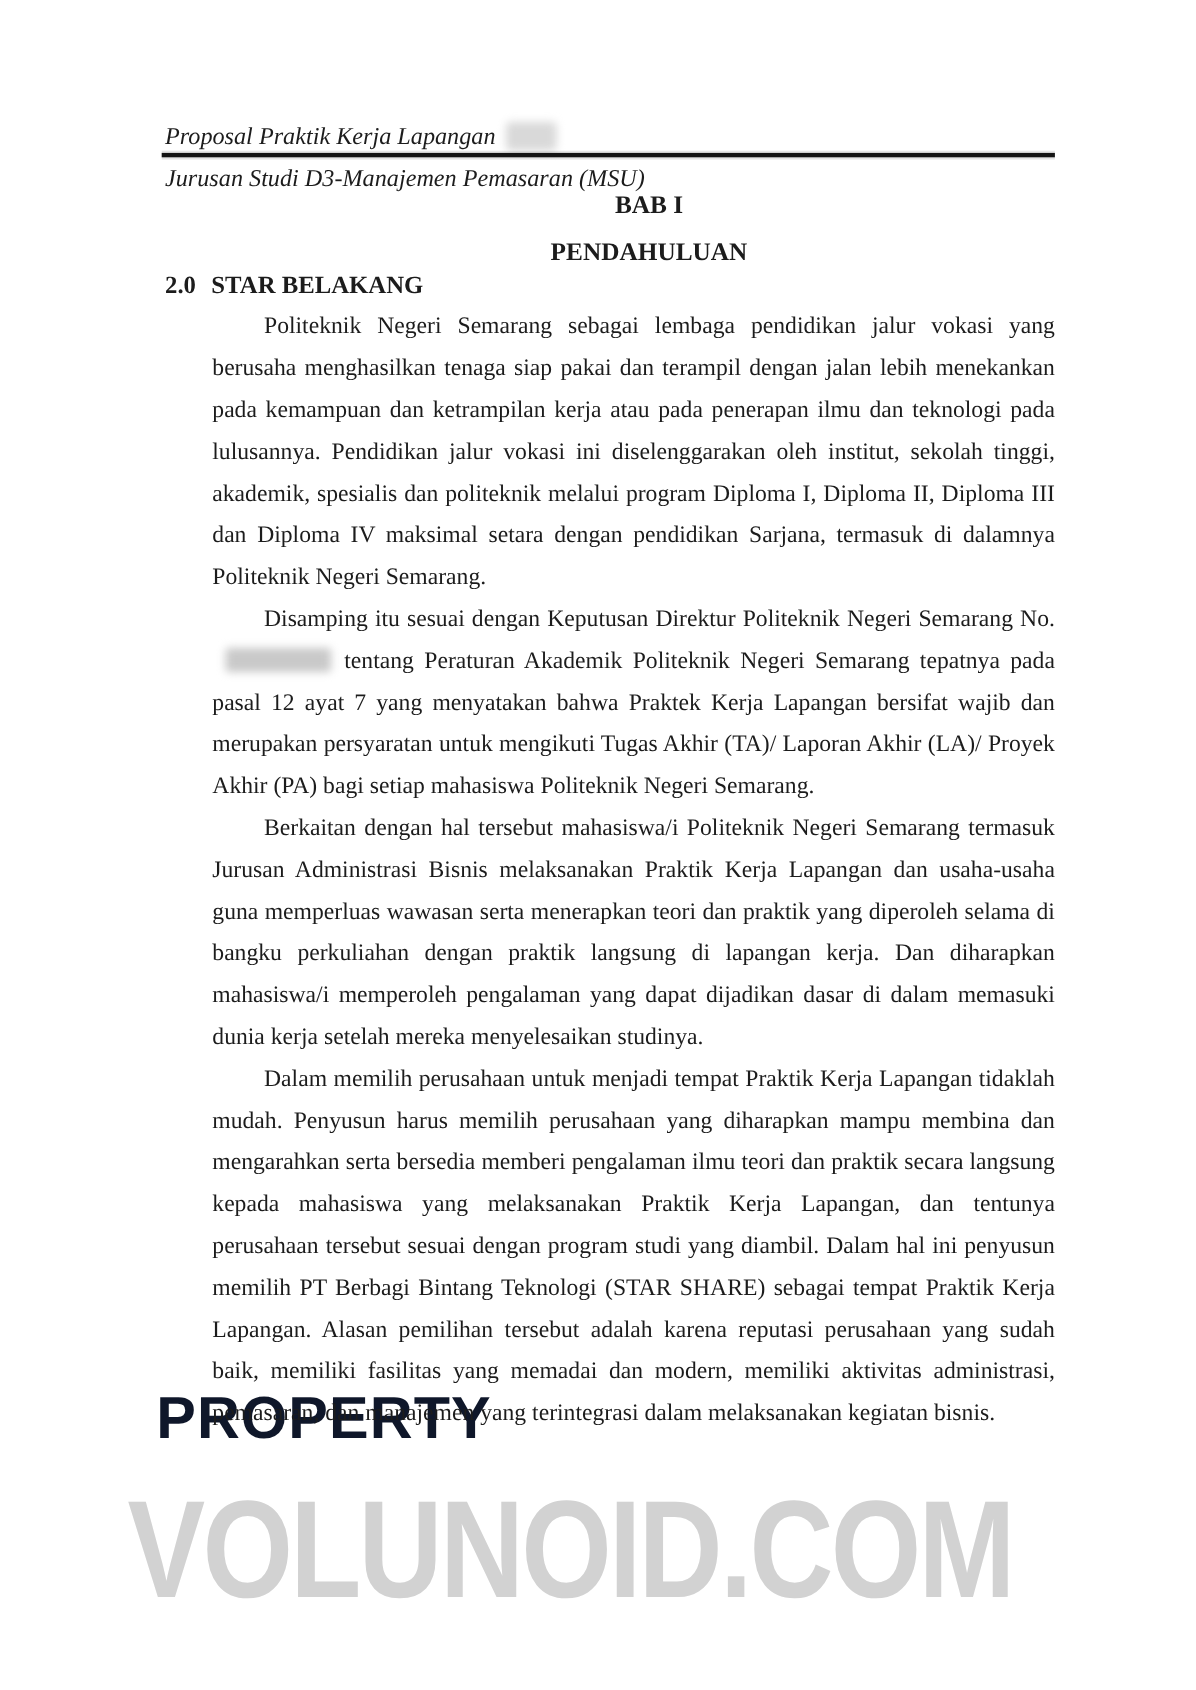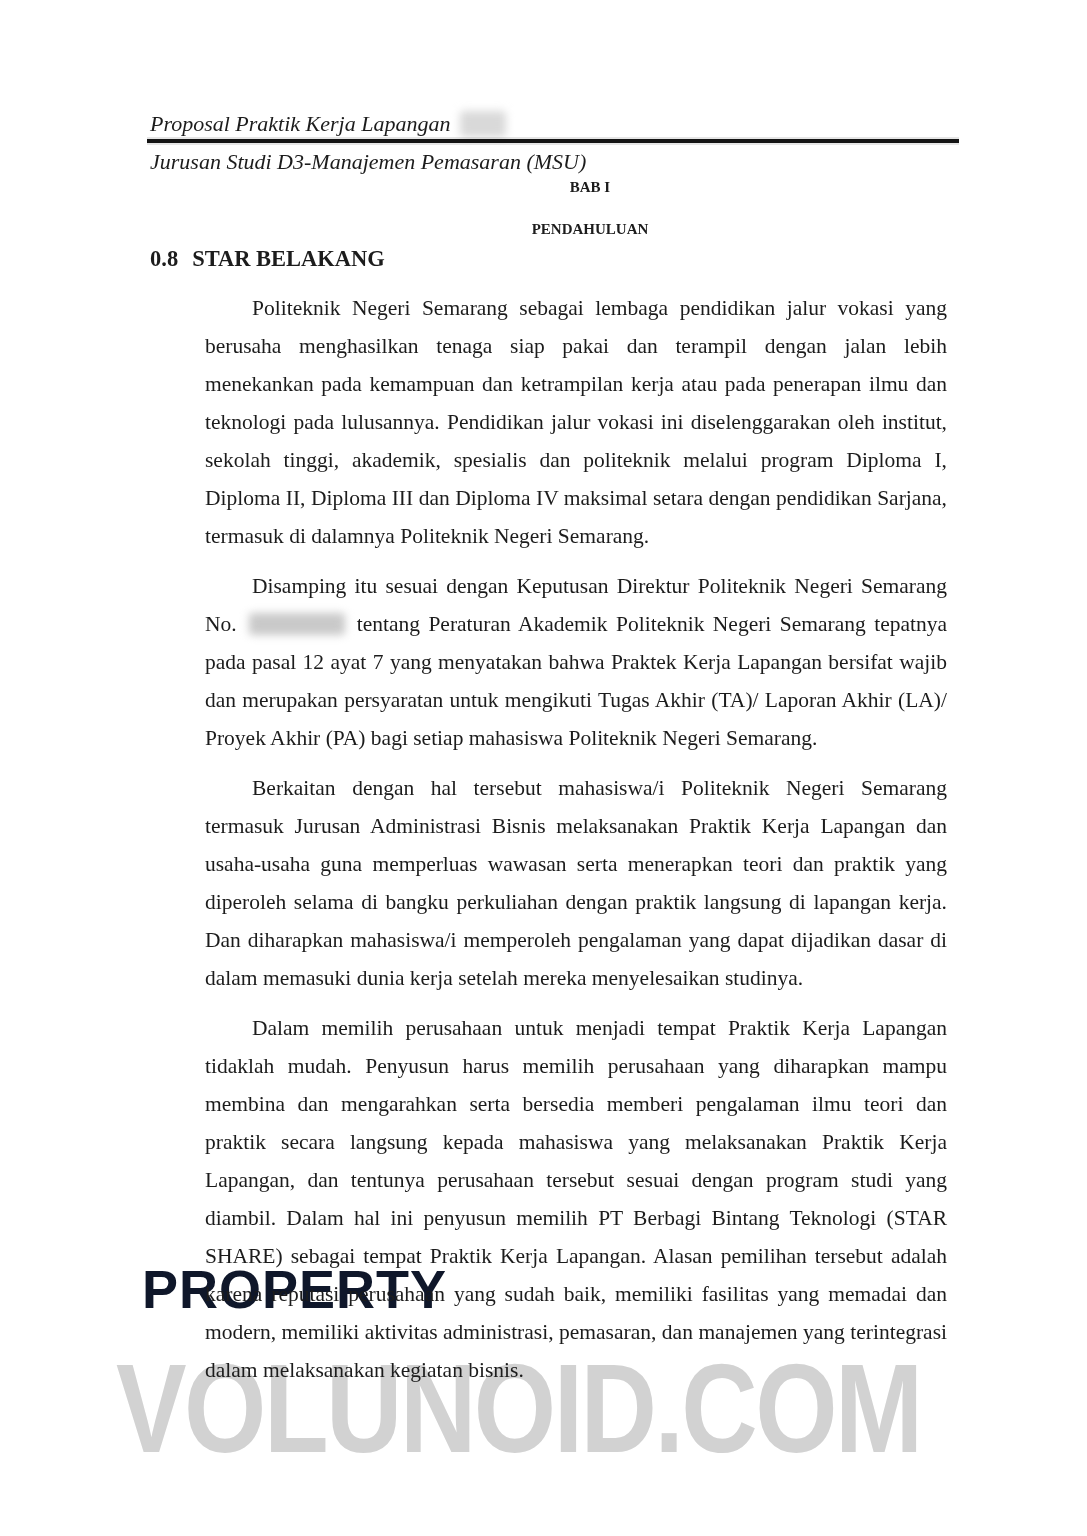--- a/index.html
+++ b/index.html
@@ -75,21 +75,21 @@
 
   
   .chapter-block {
     position: absolute;
     z-index: 1;
     left: 190px;
     top: 166px;
     width: 800px;
     text-align: center;
     font-weight: bold;
-    font-size: 15px;
+    font-size: 23px;
     line-height: 42px;
   }
 
   
   .section-heading {
     position: absolute;
     z-index: 1;
     left: 150px;
     top: 244px;
     font-weight: bold;
@@ -104,21 +104,21 @@
     position: absolute;
     z-index: 1;
     left: 193px;
     top: 277px;
     width: 766px;
     font-size: 21.5px;
     line-height: 38px;
     text-align: justify;
   }
   .body-text p {
-    margin: 12px;
+    margin: 0;
     padding: 0;
     text-indent: 47px;
   }
   .redaction-inline {
     display: inline-block;
     width: 96px;
     height: 22px;
     margin: 0 12px;
     vertical-align: -4px;
     background: #c9c9c9;
@@ -140,21 +140,21 @@
   </div>
 
   <div class="header-rule"></div>
 
   <div class="chapter-block">
     <div>BAB I</div>
     <div>PENDAHULUAN</div>
   </div>
 
   <div class="section-heading">
-    <span class="sec-num">0.8</span><span>STAR BELAKANG</span>
+    <span class="sec-num">2.0</span><span>STAR BELAKANG</span>
   </div>
 
   <div class="body-text">
     <p>Politeknik Negeri Semarang sebagai lembaga pendidikan jalur vokasi yang berusaha menghasilkan tenaga siap pakai dan terampil dengan jalan lebih menekankan pada kemampuan dan ketrampilan kerja atau pada penerapan ilmu dan teknologi pada lulusannya.  Pendidikan jalur vokasi ini diselenggarakan oleh institut, sekolah tinggi, akademik, spesialis dan politeknik melalui program Diploma I, Diploma II, Diploma III dan Diploma IV maksimal setara dengan pendidikan Sarjana, termasuk di dalamnya Politeknik Negeri Semarang.</p>
     <p><span>Disamping itu sesuai dengan Keputusan Direktur Politeknik Negeri Semarang No.</span><span class="redaction-inline"></span><span>tentang Peraturan Akademik Politeknik Negeri Semarang tepatnya pada pasal 12 ayat 7 yang menyatakan bahwa Praktek Kerja Lapangan bersifat wajib dan merupakan persyaratan untuk mengikuti Tugas Akhir (TA)/ Laporan Akhir (LA)/ Proyek Akhir (PA) bagi setiap mahasiswa Politeknik Negeri Semarang.</span></p>
     <p>Berkaitan dengan hal tersebut mahasiswa/i Politeknik Negeri Semarang termasuk Jurusan Administrasi Bisnis melaksanakan Praktik Kerja Lapangan dan usaha-usaha guna memperluas wawasan serta menerapkan teori dan praktik yang diperoleh selama di bangku perkuliahan dengan praktik langsung di lapangan kerja. Dan diharapkan mahasiswa/i memperoleh pengalaman yang dapat dijadikan dasar di dalam memasuki dunia kerja setelah mereka menyelesaikan studinya.</p>
     <p>Dalam memilih perusahaan untuk menjadi tempat Praktik Kerja Lapangan tidaklah mudah. Penyusun harus memilih perusahaan yang diharapkan mampu membina dan mengarahkan serta bersedia memberi pengalaman ilmu teori dan praktik secara langsung kepada mahasiswa yang melaksanakan Praktik Kerja Lapangan, dan tentunya perusahaan tersebut sesuai dengan program studi yang diambil.  Dalam hal ini penyusun memilih PT Berbagi Bintang Teknologi (STAR SHARE) sebagai tempat Praktik Kerja Lapangan. Alasan pemilihan tersebut adalah karena reputasi perusahaan yang sudah baik, memiliki fasilitas yang memadai dan modern, memiliki aktivitas administrasi, pemasaran, dan manajemen yang terintegrasi dalam melaksanakan kegiatan bisnis.</p>
   </div>
 
 </div>

